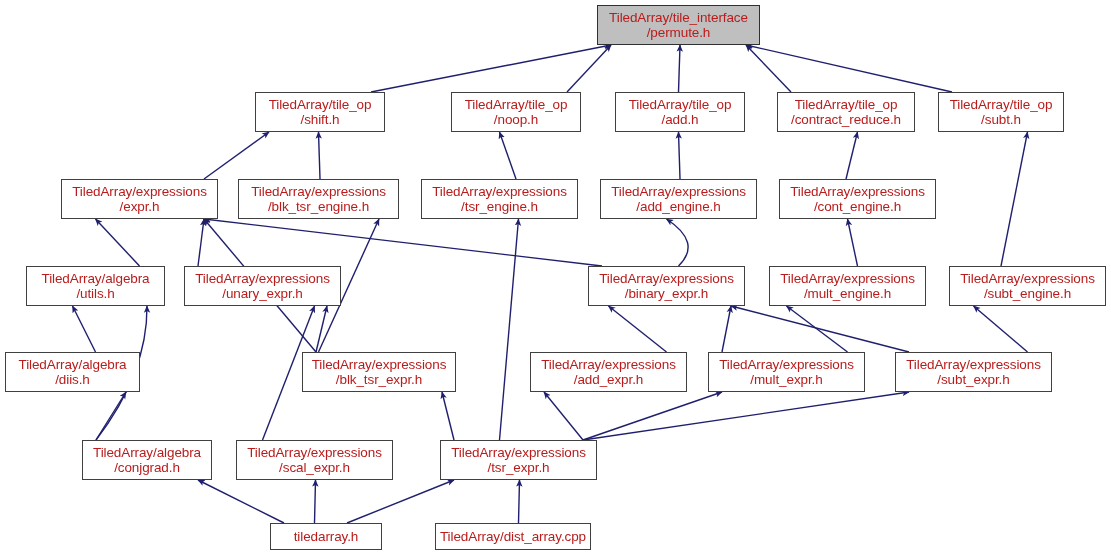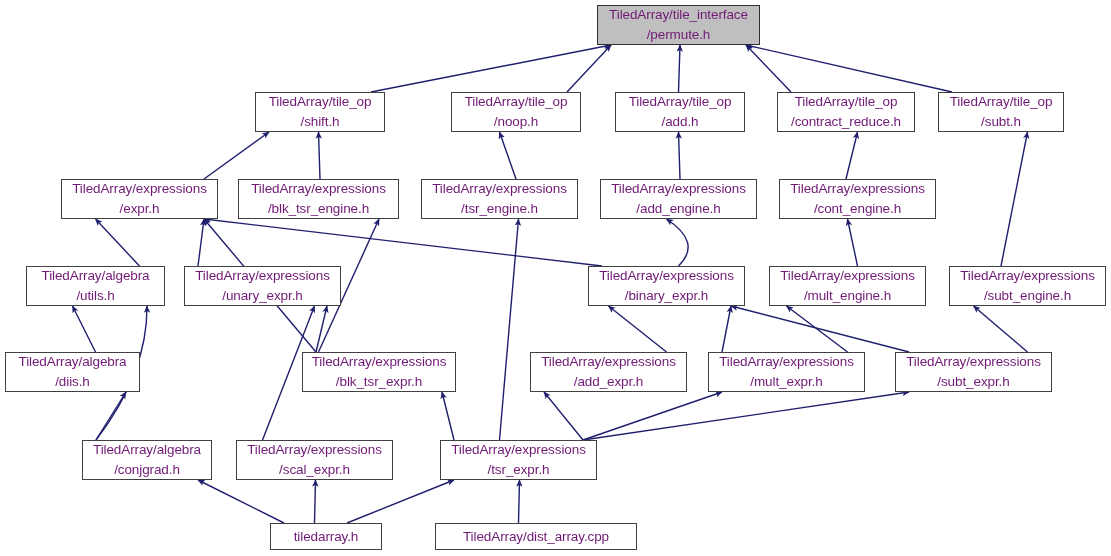--- a/index.html
+++ b/index.html
@@ -11,27 +11,27 @@
     background:#ffffff;
     font-family:"Liberation Sans","DejaVu Sans",sans-serif;
     overflow:hidden;
   }
   #edge-layer{position:absolute;left:0;top:0;width:1111px;height:556px;pointer-events:none;}
   .node{
     position:absolute;
     box-sizing:border-box;
     border:1px solid #404040;
     background:#ffffff;
-    color:#701a75;
+    color:#b91c1c;
     display:flex;
     align-items:center;
     justify-content:center;
     text-align:center;
     font-size:13.5px;
-    line-height:20px;
+    line-height:15px;
     letter-spacing:-0.1px;
     white-space:pre-line;
     z-index:2;
   }
   .node.root{background:#bfbfbf;border-color:#303030;}
   .node .lbl{display:block;width:100%;}
 </style>
 </head>
 <body>
 
@@ -122,14 +122,14 @@
 /mult_expr.h</span></div>
     <div class="node" style="left: 895px; top: 352px; width: 157px; height: 40px;"><span class="lbl">TiledArray/expressions
 /subt_expr.h</span></div>
     <div class="node" style="left: 82px; top: 440px; width: 130px; height: 40px;"><span class="lbl">TiledArray/algebra
 /conjgrad.h</span></div>
     <div class="node" style="left: 236px; top: 440px; width: 157px; height: 40px;"><span class="lbl">TiledArray/expressions
 /scal_expr.h</span></div>
     <div class="node" style="left: 440px; top: 440px; width: 157px; height: 40px;"><span class="lbl">TiledArray/expressions
 /tsr_expr.h</span></div>
     <div class="node" style="left: 270px; top: 523px; width: 112px; height: 27px;"><span class="lbl">tiledarray.h</span></div>
-    <div class="node" style="left: 435px; top: 523px; width: 202px; height: 27px;"><span class="lbl">TiledArray/dist_array.cpp</span></div>
+    <div class="node" style="left: 435px; top: 523px; width: 156px; height: 27px;"><span class="lbl">TiledArray/dist_array.cpp</span></div>
   </div>
 
 </body></html>

